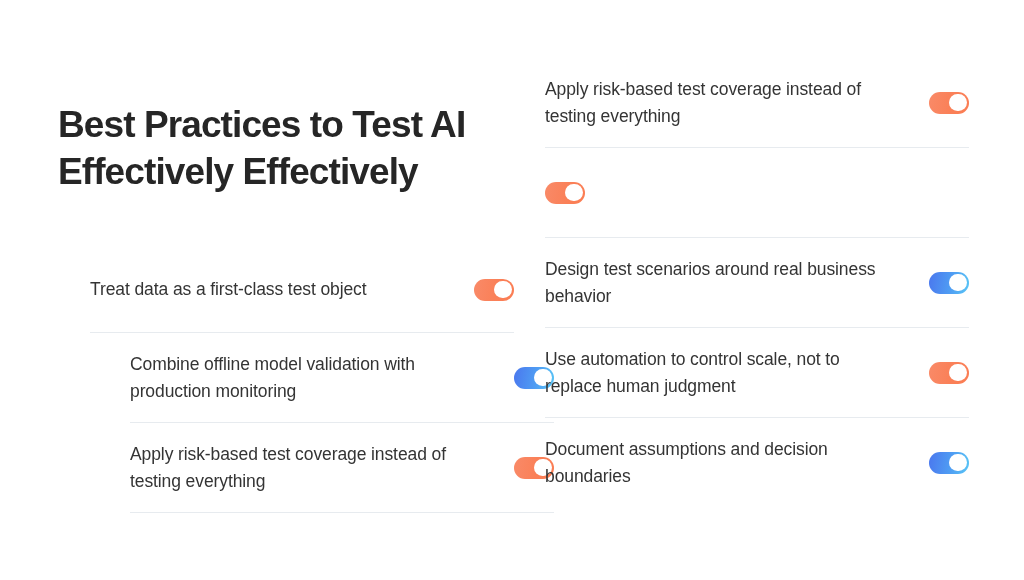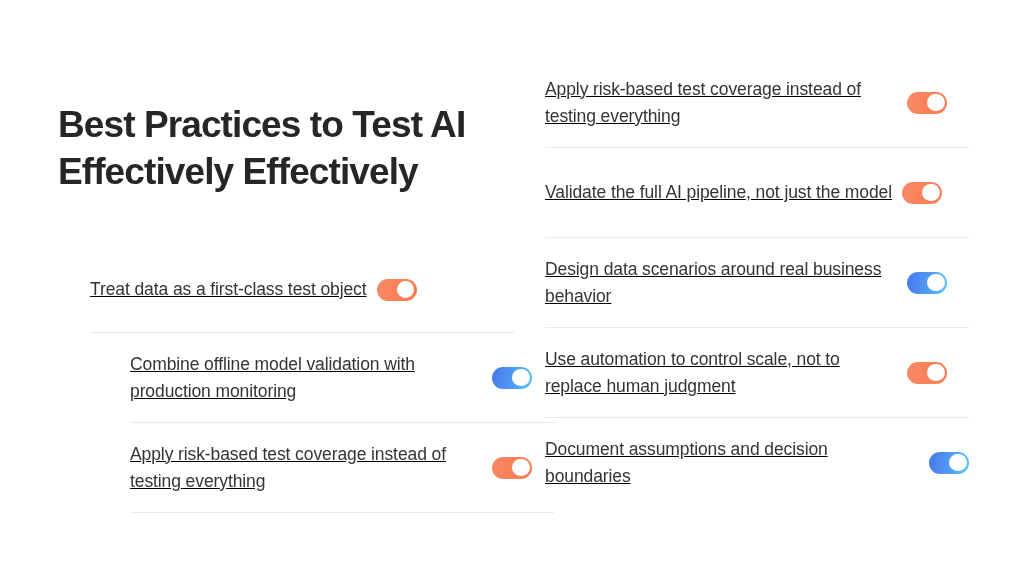--- a/index.html
+++ b/index.html
@@ -68,24 +68,24 @@
     position: absolute;
     left: 0px;
     top: 58px;
     width: 424px;
   }
 
   
   .practice-item {
     display: flex;
     align-items: center;
+    justify-content: space-between;
     box-sizing: border-box;
     width: 100%;
     border-bottom: 1.4px solid #e7ebef;
-    text-decoration: underline;
   }
   .practice-item.no-rule {
     border-bottom: 1.4px solid transparent;
     gap: 26px;
   }
 
   .left-list .practice-item {
     min-height: 86px;
     padding: 6px 0 6px 0;
   }
@@ -175,28 +175,27 @@
     <div class="right-list">
 
       <div class="practice-item">
         <span class="practice-label">Apply risk-based test coverage instead of testing everything</span>
         <span class="toggle orange">
           <span class="knob"></span>
         </span>
       </div>
 
       <div class="practice-item">
-        <span class="practice-label">Validate the full AI pipeline, not just the model</span>
-        <span class="toggle orange">
-          <span class="knob"></span>
-        </span>
-      </div>
-
-      <div class="practice-item">
-        <span class="practice-label">Design data scenarios around real business behavior</span>
+        <span class="toggle orange">
+          <span class="knob"></span>
+        </span>
+      </div>
+
+      <div class="practice-item">
+        <span class="practice-label">Design test scenarios around real business behavior</span>
         <span class="toggle blue">
           <span class="knob"></span>
         </span>
       </div>
 
       <div class="practice-item">
         <span class="practice-label">Use automation to control scale, not to replace human judgment</span>
         <span class="toggle orange">
           <span class="knob"></span>
         </span>

